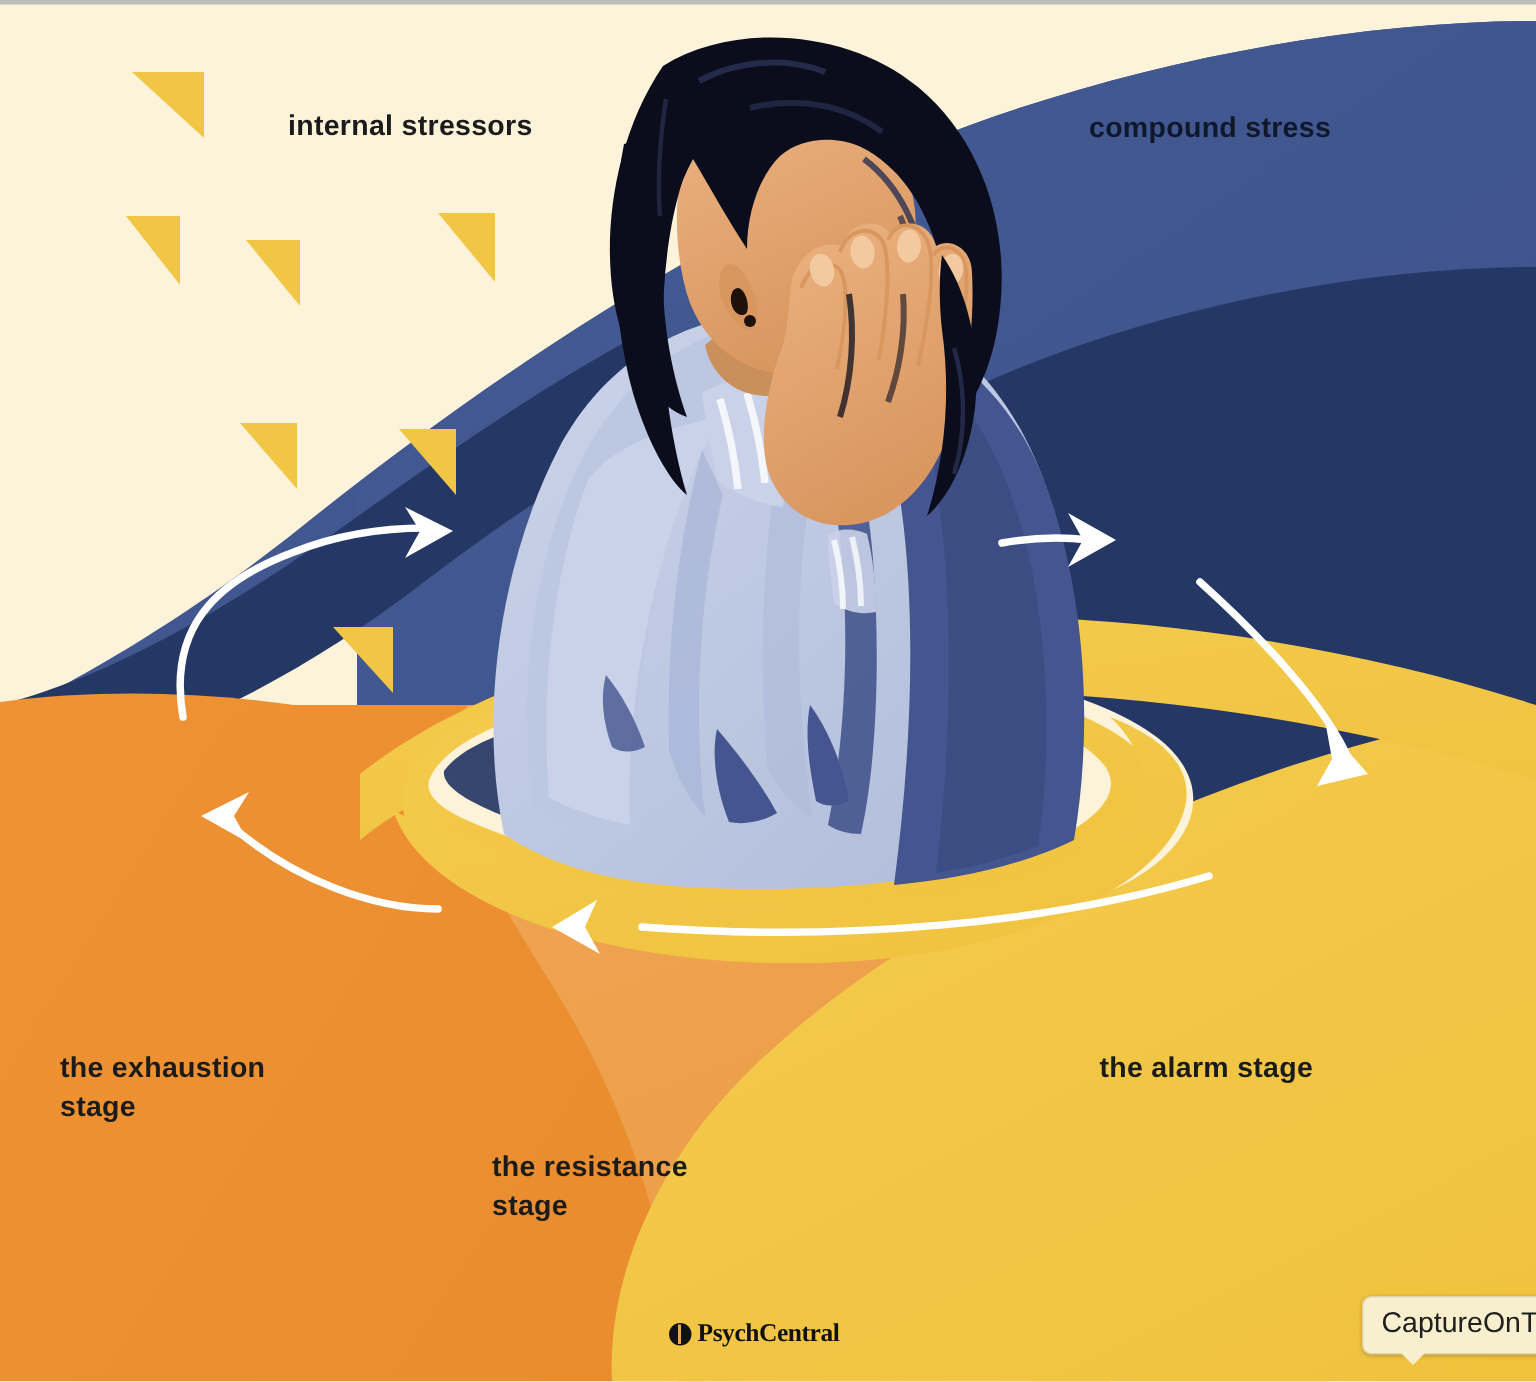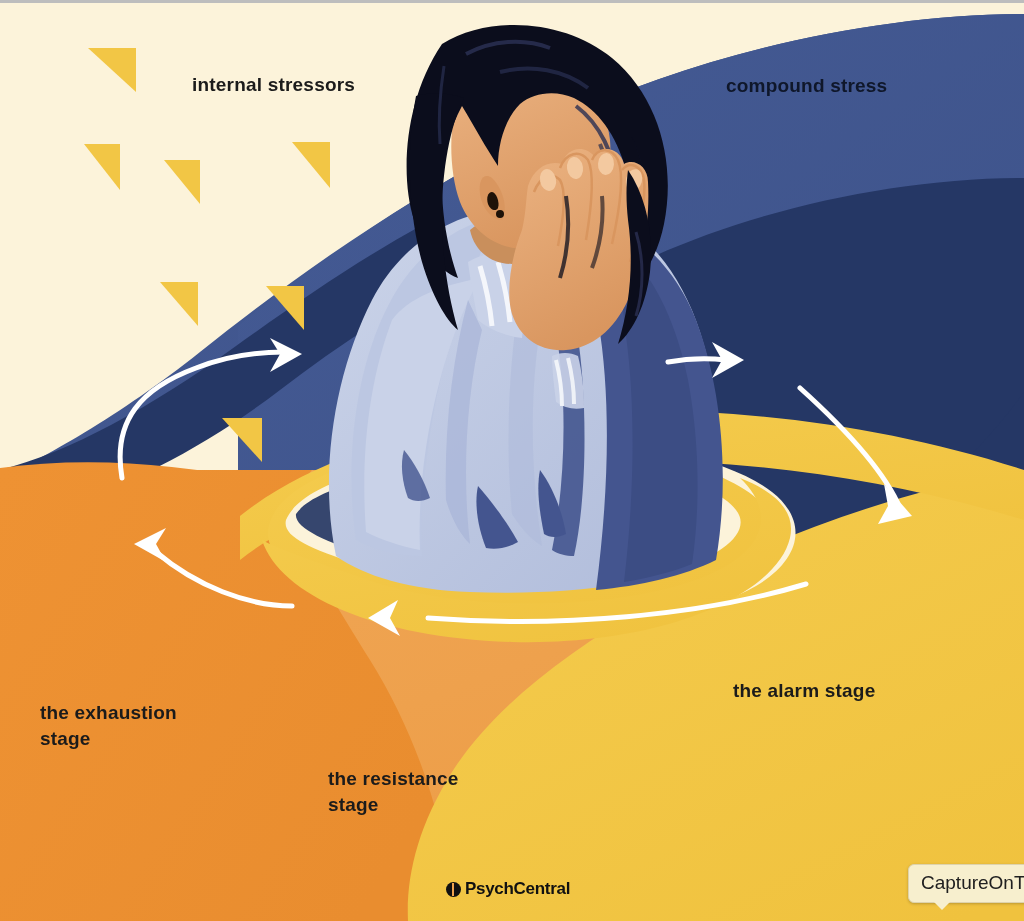--- a/index.html
+++ b/index.html
@@ -39,21 +39,21 @@
     line-height: 1.35;
     z-index: 40;
     white-space: pre-line;
   }
   .lbl-dark { color: #1b1b1b; }
   .lbl-light { color: #0f172a; }
 
   #lbl-external { left: 192px; top: 72px; }
   #lbl-compound { left: 726px; top: 73px; }
   #lbl-internal { left: 722px; top: 288px; }
-  #lbl-alarm    { left: 733px; top: 678px; text-align: right; }
+  #lbl-alarm    { left: 733px; top: 700px; text-align: right; }
   #lbl-exhaust  { left: 40px;  top: 700px; width: 200px; text-align: left; }
   #lbl-resist   { left: 328px; top: 766px; width: 196px; }
 
   #brand {
     position: absolute;
     left: 446px;
     top: 879px;
     z-index: 45;
     display: flex;
     align-items: center;
@@ -67,21 +67,21 @@
     display: inline-block;
   }
   #brand .mark::after {
     content: "";
     position: absolute;
     left: 6px; top: 1px;
     width: 2px; height: 13px;
     background: #EFA34F;
   }
   #brand .name {
-    font-family: Liberation Sans, sans-serif;
+    font-family: Liberation Serif, serif;
     font-weight: bold;
     font-size: 17px;
     color: #111111;
     letter-spacing: -0.3px;
   }
 
   #tooltip {
     position: absolute;
     left: 908px;
     top: 864px;

